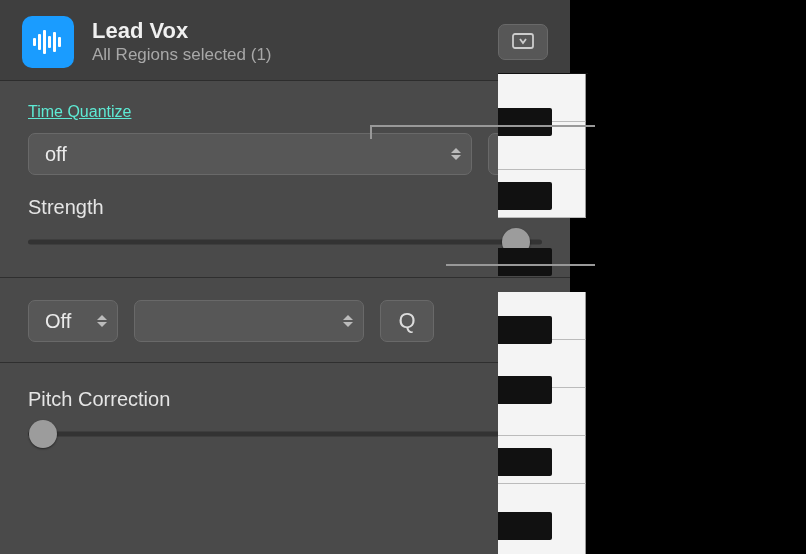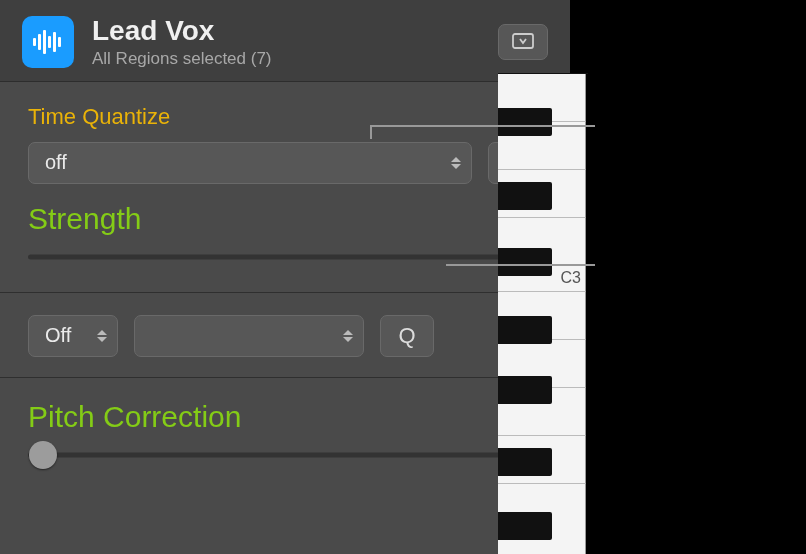--- a/index.html
+++ b/index.html
@@ -30,21 +30,21 @@
     background: #1a9cff;
     border-radius: 10px;
     display: flex;
     align-items: center;
     justify-content: center;
     margin-right: 18px;
   }
   .track-icon svg { width: 36px; height: 36px; }
   .header-text { flex: 1; color: #ddd; }
   .title {
-    font-size: 28px;
+    font-size: 22px;
     font-weight: 600;
     color: #f0f0f0;
     line-height: 1.1;
   }
   .subtitle {
     font-size: 17px;
     color: #a8a8a8;
     margin-top: 2px;
   }
   .collapse-btn {
@@ -58,23 +58,24 @@
     cursor: pointer;
   }
   .collapse-btn svg { width: 26px; height: 22px; }
 
   .section {
     padding: 22px 28px 20px 28px;
     border-bottom: 1px solid #2f2f2f;
   }
   .section.last { border-bottom: none; padding-bottom: 30px; text-align: right; }
   .section-label {
-    font-size: 22px;
-    color: #eab308;
+    font-size: 16px;
+    color: #5eead4;
     margin-bottom: 12px;
+    text-decoration: underline;
   }
   .row {
     display: flex;
     align-items: center;
     gap: 16px;
   }
   .select {
     height: 42px;
     background: #575757;
     border: 1px solid #696969;
@@ -119,22 +120,22 @@
     cursor: pointer;
   }
   .slider-row {
     display: flex;
     align-items: center;
     justify-content: space-between;
     margin-top: 18px;
     margin-bottom: 6px;
   }
   .slider-label {
-    font-size: 30px;
-    color: #84cc16;
+    font-size: 20px;
+    color: #e5e5e5;
   }
   .slider-value {
     font-size: 24px;
     color: #f0f0f0;
     font-weight: 500;
   }
   .slider {
     position: relative;
     height: 30px;
     margin-top: 4px;
@@ -213,21 +214,21 @@
         <rect x="3" y="14" width="3" height="8" fill="#fff" rx="1"></rect>
         <rect x="8" y="10" width="3" height="16" fill="#fff" rx="1"></rect>
         <rect x="13" y="6" width="3" height="24" fill="#fff" rx="1"></rect>
         <rect x="18" y="12" width="3" height="12" fill="#fff" rx="1"></rect>
         <rect x="23" y="8" width="3" height="20" fill="#fff" rx="1"></rect>
         <rect x="28" y="13" width="3" height="10" fill="#fff" rx="1"></rect>
       </svg>
     </div>
     <div class="header-text">
       <div class="title">Lead Vox</div>
-      <div class="subtitle">All Regions selected (7)</div>
+      <div class="subtitle">All Regions selected (1)</div>
     </div>
     <div class="collapse-btn">
       <svg viewBox="0 0 26 22">
         <rect x="3" y="3" width="20" height="14" rx="2" fill="none" stroke="#ccc" stroke-width="1.8"></rect>
         <path d="M10 8 l3 4 l3 -4" fill="none" stroke="#ccc" stroke-width="1.8"></path>
       </svg>
     </div>
   </div>
 
   <div class="section">
@@ -281,23 +282,20 @@
       <div class="slider-thumb" style="left:3%"></div>
     </div>
   </div>
 
 </div>
 
 <div class="piano">
   <div class="white-key" style="top:0px;height:48px"></div>
   <div class="white-key" style="top:48px;height:48px"></div>
   <div class="white-key" style="top:96px;height:48px"></div>
-  <div class="white-key" style="top:144px;height:74px">
-    <span class="c3-label">C3</span>
-  </div>
   <div class="white-key" style="top:218px;height:48px"></div>
   <div class="white-key" style="top:266px;height:48px"></div>
   <div class="white-key" style="top:314px;height:48px"></div>
   <div class="white-key" style="top:362px;height:48px"></div>
   <div class="white-key" style="top:410px;height:71px"></div>
 
   <div class="black-key" style="top:34px"></div>
   <div class="black-key" style="top:108px"></div>
   <div class="black-key" style="top:174px"></div>
   <div class="black-key" style="top:242px"></div>

